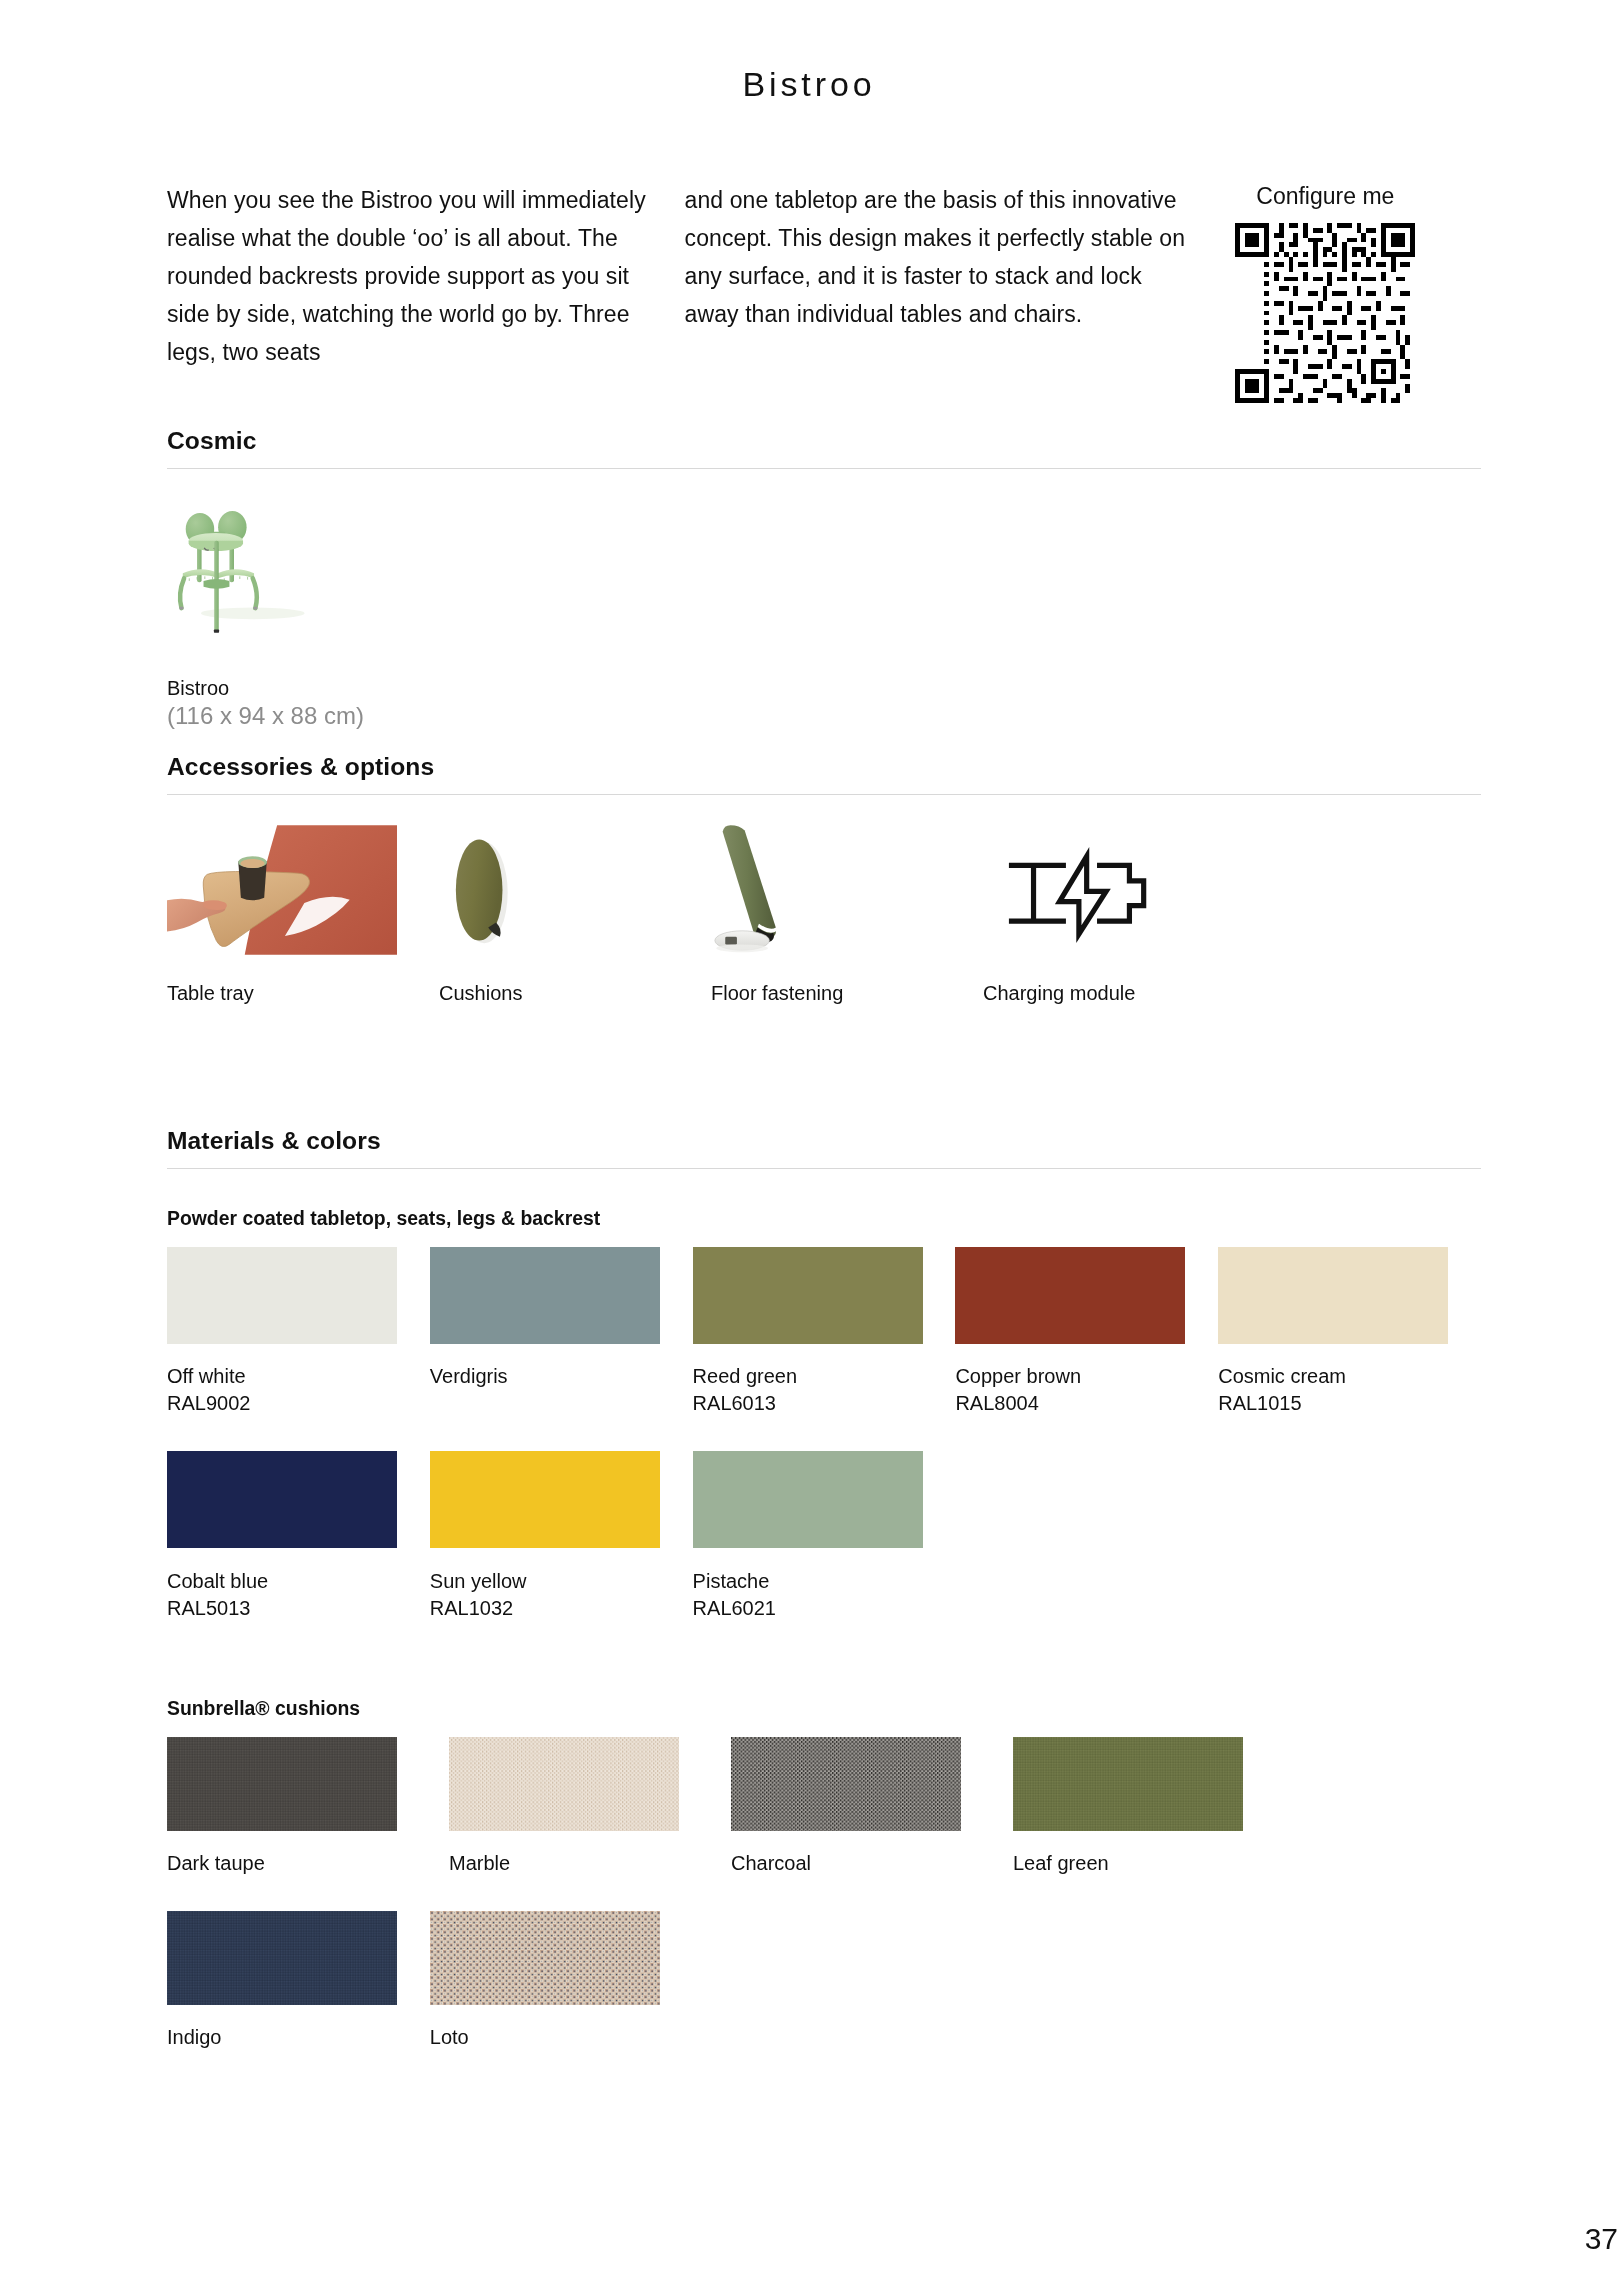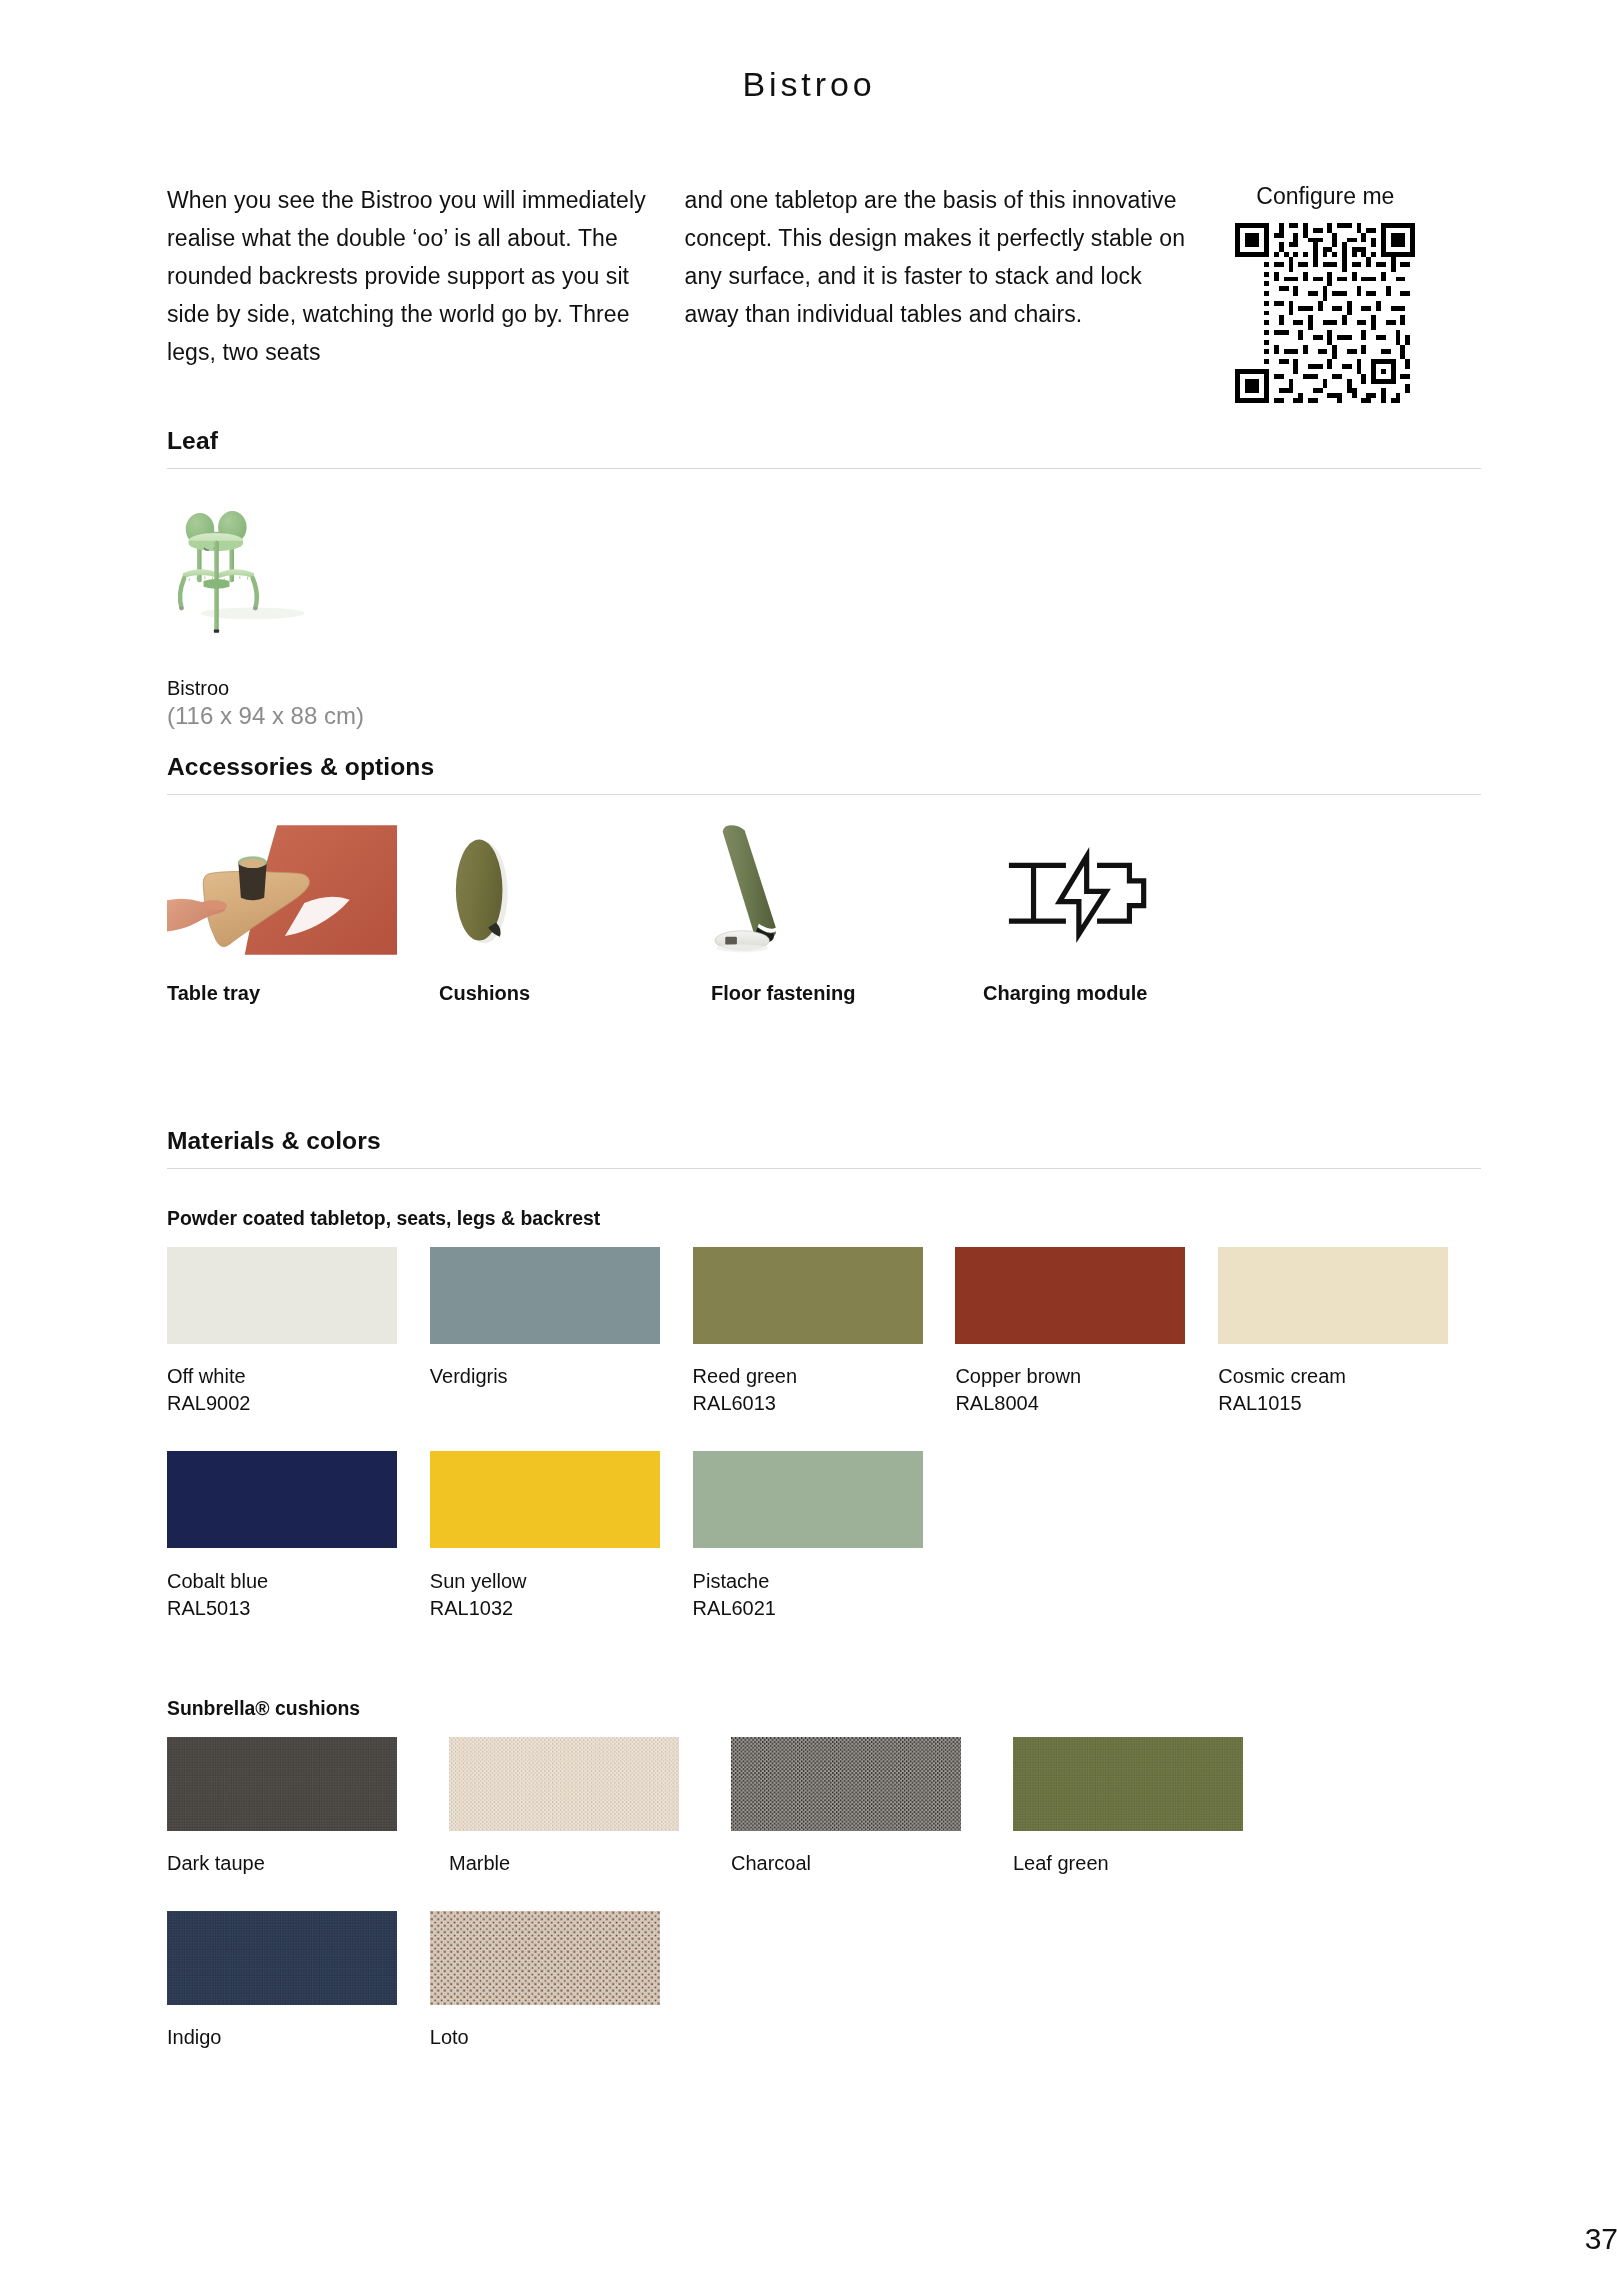--- a/index.html
+++ b/index.html
@@ -106,21 +106,21 @@
     color: #111111;
   }
   .caption-dim {
     font-size: 24px;
     line-height: 27px;
     color: #8c8c8c;
   }
 
   
   .acc-grid { margin-top: 30px; display: flex; }
-  .acc-item { width: 272px; font-weight: bold; }
+  .acc-item { width: 272px; }
   .acc-figure {
     width: 230px;
     height: 130px;
     position: relative;
     overflow: hidden;
   }
   .acc-label {
     margin-top: 27px;
     font-size: 20px;
     color: #111111;
@@ -350,21 +350,21 @@
             <rect x="21" y="36" width="1" height="1"></rect>
               <rect x="26" y="36" width="2" height="1"></rect>
             <rect x="32" y="36" width="1" height="1"></rect>
           </g>
         </svg>
       </div>
     </div>
   </div>
 
   <div class="section" style="top:427px;">
-    <div class="section-title">Leaf</div>
+    <div class="section-title">Cosmic</div>
     <div class="rule"></div>
 
     <div class="types-grid">
       <div class="type-item">
         <div class="type-figure">
           <svg viewBox="0 0 250 230" width="162" height="149" aria-hidden="true">
             <defs>
               <linearGradient id="legGrad" x1="0" y1="0" x2="1" y2="0">
                 <stop offset="0%" stop-color="#9cc18d"></stop>
                   <stop offset="55%" stop-color="#8fba80"></stop>

